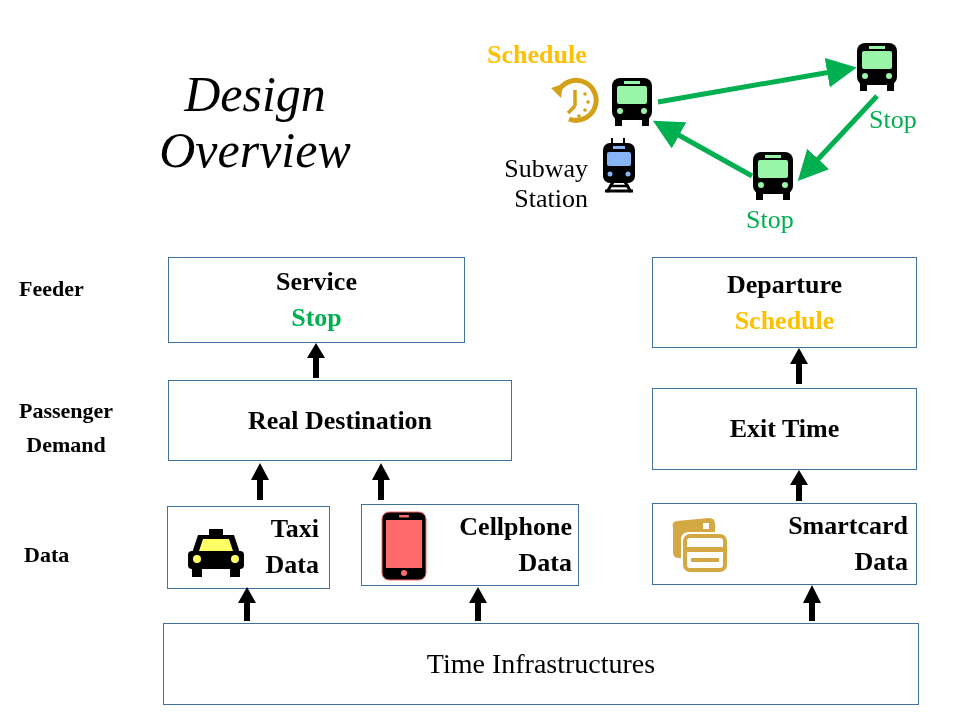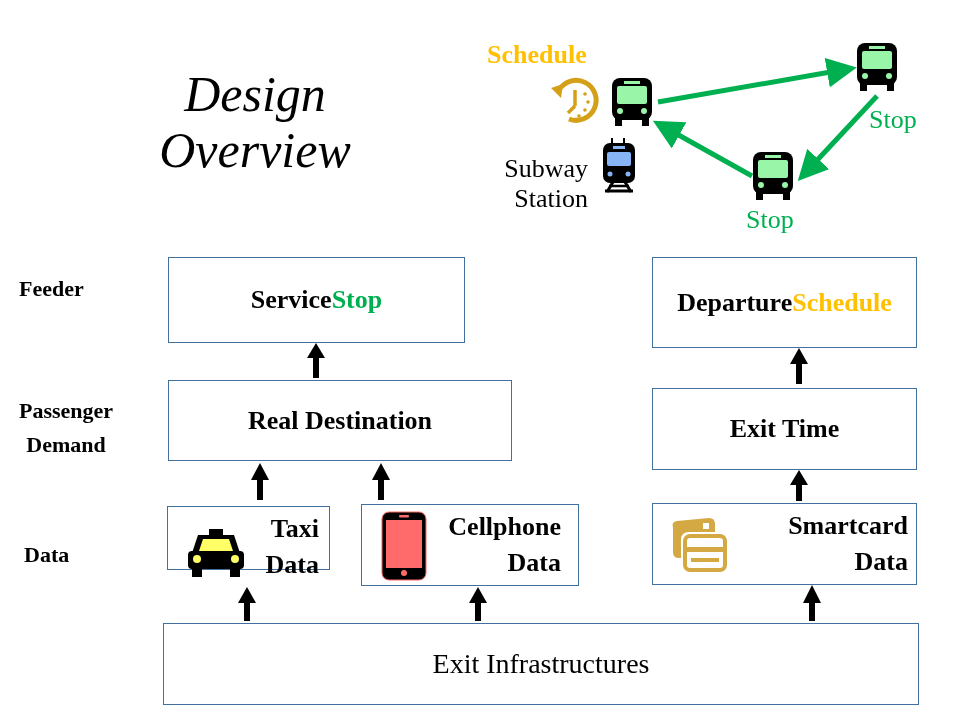--- a/index.html
+++ b/index.html
@@ -3,21 +3,21 @@
 <meta charset="utf-8">
 <style>
   html, body { margin: 0; padding: 0; background: #ffffff; }
   body { width: 960px; height: 720px; position: relative; overflow: hidden;
          font-family: "Liberation Serif", "DejaVu Serif", serif; color: #000; }
   .abs { position: absolute; }
   .title { left: 130px; top: 66px; width: 250px; text-align: center;
            font-size: 50px; line-height: 56px; font-style: italic; }
   .box { position: absolute; border: 1.5px solid #41719c; background: #fff; box-sizing: border-box;
          font-weight: bold; font-size: 26px; line-height: 36px; }
-  .center { display: flex; flex-direction: row; align-items: center; justify-content: center; text-align: right; }
+  .center { display: flex; flex-direction: column; align-items: center; justify-content: center; text-align: right; }
   .row-label { position: absolute; font-weight: bold; font-size: 22px; line-height: 34px; text-align: center; }
   .green { color: #00b050; }
   .gold { color: #ffc000; }
   .plain { font-weight: normal; }
   .right-text { position: absolute; text-align: right; }
   .icon { position: absolute; }
   .lbl { position: absolute; font-size: 26px; line-height: 30px; }
 </style>
 </head>
 <body>
@@ -115,21 +115,21 @@
   <div>Real Destination</div>
 </div>
 <div class="box center" style="left:652px;top:257px;width:265px;height:91px;">
   <div>Departure</div>
   <div class="gold">Schedule</div>
 </div>
 <div class="box center" style="left:652px;top:388px;width:265px;height:82px;">
   <div>Exit Time</div>
 </div>
 
-<div class="box" style="left:167px;top:506px;width:163px;height:64px;">
+<div class="box" style="left:167px;top:506px;width:163px;height:83px;">
   <svg class="icon" style="left:20px;top:22px" width="56" height="48">
     <rect x="21" y="0" width="14" height="6" fill="#000"></rect>
     <path d="M10,6 L46,6 L52,24 L4,24 Z" fill="#000"></path>
     <path d="M15,10 L41,10 L45,22 L11,22 Z" fill="#ffff66"></path>
     <rect x="0" y="22" width="56" height="18" rx="4" fill="#000"></rect>
     <circle cx="9" cy="30" r="4" fill="#ffff66"></circle>
     <circle cx="47" cy="30" r="4" fill="#ffff66"></circle>
     <rect x="4" y="38" width="10" height="10" fill="#000"></rect>
     <rect x="42" y="38" width="10" height="10" fill="#000"></rect>
   </svg>
@@ -139,42 +139,42 @@
   </div>
 </div>
 
 <div class="box" style="left:361px;top:504px;width:218px;height:82px;">
   <svg class="icon" style="left:19px;top:6px" width="46" height="70">
     <rect x="1" y="1" width="44" height="68" rx="7" fill="#000" stroke="#ff6666" stroke-width="1"></rect>
     <rect x="5" y="9" width="36" height="48" fill="#ff6b6b"></rect>
     <rect x="18" y="4" width="10" height="2.5" rx="1" fill="#ff6b6b"></rect>
     <circle cx="23" cy="62" r="3" fill="#ff6b6b"></circle>
   </svg>
-  <div class="right-text" style="right:17px;top:4px;">
+  <div class="right-text" style="right:6px;top:4px;">
     <div>Cellphone</div>
     <div>Data</div>
   </div>
 </div>
 
 <div class="box" style="left:652px;top:503px;width:265px;height:82px;">
   <svg class="icon" style="left:16px;top:14px" width="60" height="56">
     <path d="M4,10 Q2,4 8,3 L40,0 Q46,0 46,6 L46,14 L20,14 Q12,14 12,22 L12,40 L10,40 Q4,40 4,34 Z" fill="#d4a843"></path>
     <rect x="34" y="5" width="6" height="6" fill="#fff"></rect>
     <rect x="16" y="18" width="40" height="34" rx="5" fill="#fff" stroke="#d4a843" stroke-width="4"></rect>
     <rect x="16" y="29" width="40" height="5" fill="#d4a843"></rect>
     <rect x="22" y="40" width="28" height="4" fill="#d4a843"></rect>
   </svg>
   <div class="right-text" style="right:8px;top:4px;">
     <div>Smartcard</div>
     <div>Data</div>
   </div>
 </div>
 
 <div class="box center plain" style="left:163px;top:623px;width:756px;height:82px;font-size:28px;">
-  <div class="plain">Exit Infrastructures</div>
+  <div class="plain">Time Infrastructures</div>
 </div>
 
 <svg class="abs" style="left:0;top:0;pointer-events:none" width="960" height="720">
   <g fill="#000">
 
     <g>
         <rect x="313" y="356" width="6" height="22"></rect>
         <path d="M307,358 L316,343 L325,358 Z"></path>
       </g>
 

